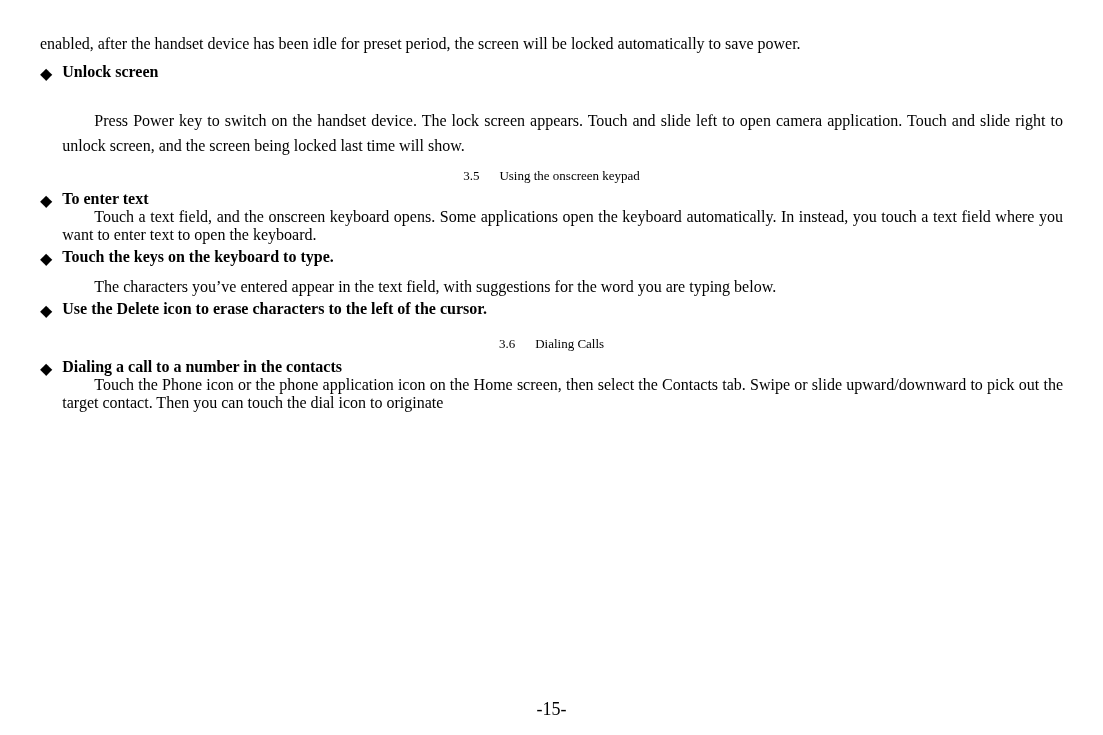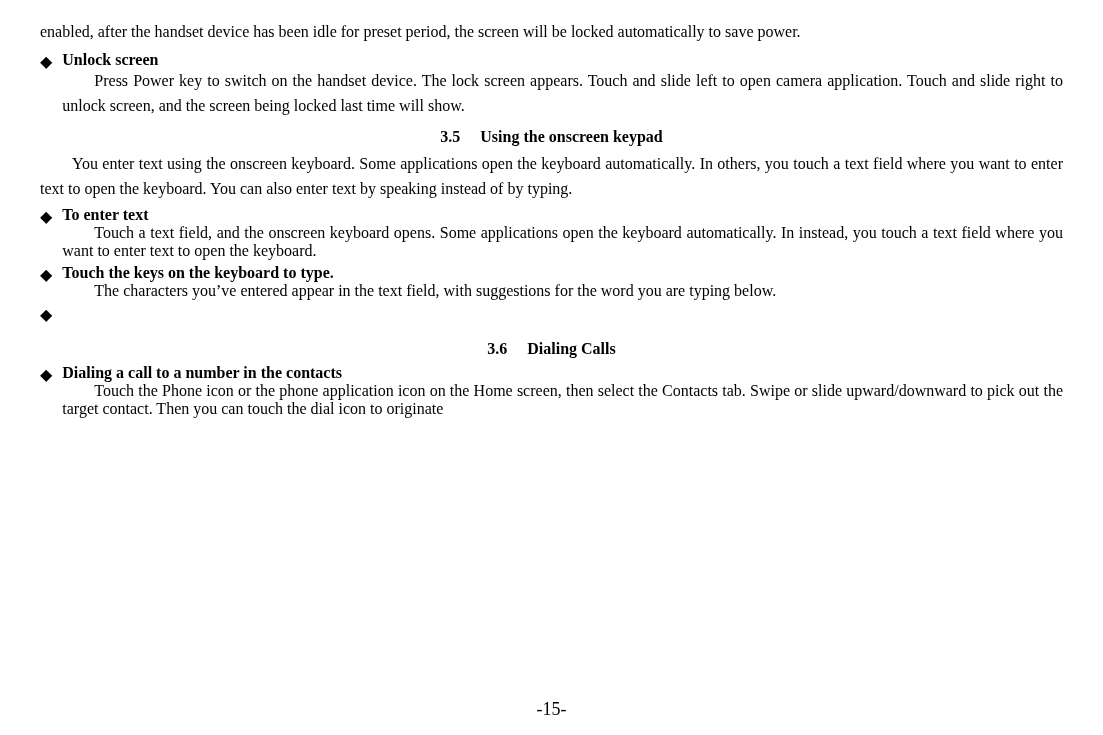--- a/index.html
+++ b/index.html
@@ -14,21 +14,21 @@
       background: #ffffff;
       font-family: "Times New Roman", Times, serif;
       font-size: 16px;
       color: #000000;
       overflow: hidden;
     }
 
     .page-container {
       width: 1103px;
       height: 735px;
-      padding: 20px 40px 20px 40px;
+      padding: 32px 40px 20px 40px;
       position: relative;
     }
 
     .intro-text {
       margin-bottom: 6px;
       text-align: justify;
     }
 
     .bullet-item {
       display: flex;
@@ -49,22 +49,22 @@
       flex: 1;
       text-align: justify;
     }
 
     .bold-text {
       font-weight: bold;
     }
 
     .section-heading {
       text-align: center;
-      font-weight: bold;
-      font-size: 16px;
+      font-weight: normal;
+      font-size: 13px;
       margin: 10px 0 6px 0;
     }
 
     .section-heading .section-number {
       margin-right: 20px;
     }
 
     .body-paragraph {
       text-align: justify;
       text-indent: 2em;
@@ -75,20 +75,21 @@
     .page-number {
       text-align: center;
       margin-top: 10px;
       font-size: 18px;
     }
 
     .indent-para {
       text-indent: 2em;
       text-align: justify;
       line-height: 1.55;
+      margin-top: 28px;
     }
 
     .no-indent {
       text-align: justify;
       line-height: 1.55;
     }
   </style>
 </head>
 <body>
 
@@ -104,43 +105,43 @@
       <span class="bold-text">Unlock screen</span>
       <br>
       <span class="indent-para" style="display:block; text-indent: 2em;">Press Power key to switch on the handset device. The lock screen appears. Touch and slide left to open camera application. Touch and slide right to unlock screen, and the screen being locked last time will show.</span>
     </div>
   </div>
 
   <div class="section-heading">
     <span class="section-number">3.5</span><span>Using the onscreen keypad</span>
   </div>
 
-  <div class="body-paragraph">You enter text using the onscreen keyboard. Some applications open the keyboard automatically. In others, you touch a text field where you want to enter text to open the keyboard. You can also enter text by speaking instead of by typing.</div>
 
   <div class="bullet-item">
     <span class="bullet-diamond">◆</span>
     <div class="bullet-content">
       <span class="bold-text">To enter text</span>
       <br>
       <span style="display:block; text-indent: 2em; text-align: justify;">Touch a text field, and the onscreen keyboard opens. Some applications open the keyboard automatically. In instead, you touch a text field where you want to enter text to open the keyboard.</span>
     </div>
   </div>
 
   <div class="bullet-item">
     <span class="bullet-diamond">◆</span>
     <div class="bullet-content">
       <span class="bold-text">Touch the keys on the keyboard to type.</span>
       <br>
-      <span style="display:block; text-indent: 2em; text-align: justify;">The characters you’ve entered appear in the text field, with suggestions for the word you are typing below.</span>
+      <span style="display:block; text-indent: 2em; text-align: justify; margin-top: 12px;">The characters you’ve entered appear in the text field, with suggestions for the word you are typing below.</span>
     </div>
   </div>
 
   <div class="bullet-item">
     <span class="bullet-diamond">◆</span>
     <div class="bullet-content">
+      <span class="bold-text">Use the Delete icon to erase characters to the left of the cursor.</span>
       <br>
     </div>
   </div>
 
   <div class="section-heading" style="margin-top: 16px;">
     <span class="section-number">3.6</span><span>Dialing Calls</span>
   </div>
 
   <div class="bullet-item" style="margin-top: 4px;">
     <span class="bullet-diamond">◆</span>

